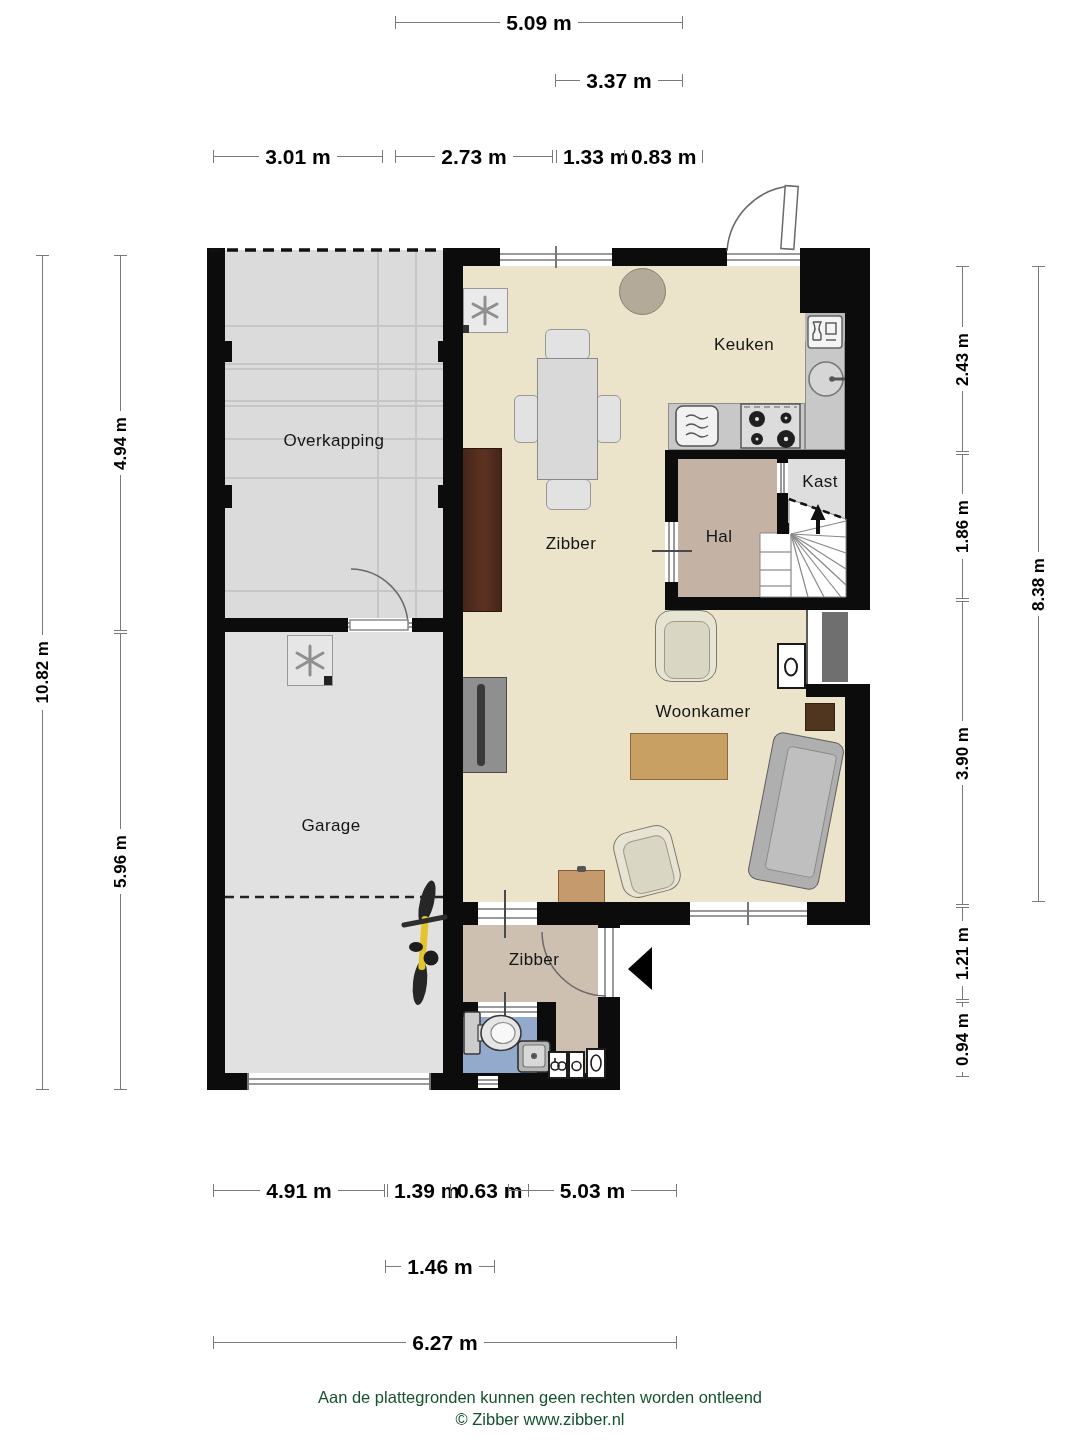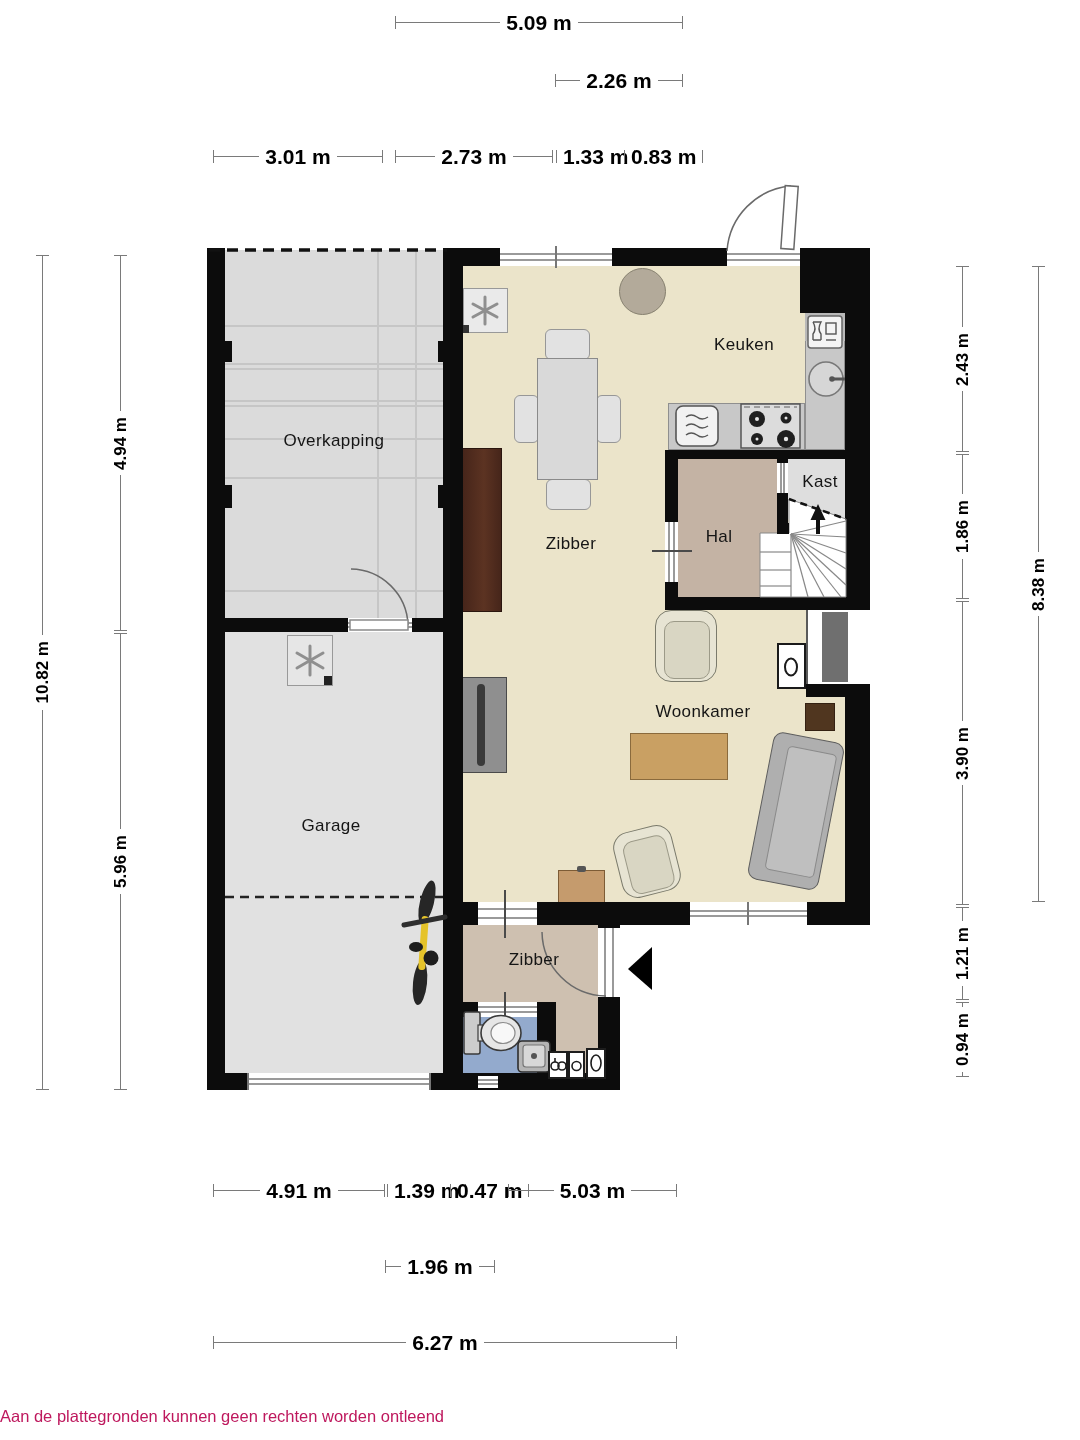--- a/index.html
+++ b/index.html
@@ -21,21 +21,21 @@
   .dim-h{position:absolute;display:flex;align-items:center;height:0;}
   .dim-h::before,.dim-h::after{content:"";width:1px;height:13px;background:#7a7a7a;flex:0 0 auto;}
   .dim-h .seg{flex:1 1 0;border-top:1px solid #7a7a7a;height:0;}
   .dim-h .lbl{flex:0 0 auto;padding:0 6px;font-size:21px;line-height:1;white-space:nowrap;}
   .dim-v{position:absolute;display:flex;flex-direction:column;align-items:center;width:0;}
   .dim-v::before,.dim-v::after{content:"";height:1px;width:13px;background:#7a7a7a;flex:0 0 auto;}
   .dim-v .seg{flex:1 1 0;border-left:1px solid #7a7a7a;width:0;}
   .dim-v .lbl{flex:0 0 auto;padding:6px 0;font-size:17px;line-height:1;white-space:nowrap;
               writing-mode:vertical-rl;transform:rotate(180deg);}
   .furn{position:absolute;box-sizing:border-box;}
-  .footer{position:absolute;left:0;width:1080px;font-size:16.5px;color:#be185d;margin-top:19px;}
+  .footer{position:absolute;left:0;width:1080px;text-align:center;font-size:16.5px;color:#14532d;}
   svg.ovl{position:absolute;left:0;top:0;pointer-events:none;}
 </style>
 </head>
 <body>
 
 <div class="canvas">
 
   <div class="flo" style="left:225px;top:250px;width:218px;height:368px;background:#dbdbdb;"></div>
   <div class="flo" style="left:225px;top:632px;width:218px;height:441px;background:#e1e1e1;"></div>
   <div class="flo" style="left:463px;top:266px;width:382px;height:636px;background:#ebe4ca;"></div>
@@ -272,21 +272,21 @@
   <div class="rlabel" style="left:703px;top:712px;">Woonkamer</div>
   <div class="rlabel" style="left:534px;top:960px;">Zibber</div>
 
   <div class="dim-h" style="left:395px;top:22px;width:288px;">
     <i class="seg"></i>
       <b class="lbl">5.09 m</b>
       <i class="seg"></i>
     </div>
   <div class="dim-h" style="left:555px;top:80px;width:128px;">
     <i class="seg"></i>
-      <b class="lbl">2.26 m</b>
+      <b class="lbl">3.37 m</b>
       <i class="seg"></i>
     </div>
   <div class="dim-h" style="left:213px;top:156px;width:170px;">
     <i class="seg"></i>
       <b class="lbl">3.01 m</b>
       <i class="seg"></i>
     </div>
   <div class="dim-h" style="left:395px;top:156px;width:158px;">
     <i class="seg"></i>
       <b class="lbl">2.73 m</b>
@@ -355,33 +355,34 @@
       <b class="lbl">4.91 m</b>
       <i class="seg"></i>
     </div>
   <div class="dim-h" style="left:387px;top:1190px;width:61px;">
     <i class="seg"></i>
       <b class="lbl">1.39 m</b>
       <i class="seg"></i>
     </div>
   <div class="dim-h" style="left:450px;top:1190px;width:56px;">
     <i class="seg"></i>
-      <b class="lbl">0.47 m</b>
+      <b class="lbl">0.63 m</b>
       <i class="seg"></i>
     </div>
   <div class="dim-h" style="left:508px;top:1190px;width:169px;">
     <i class="seg"></i>
       <b class="lbl">5.03 m</b>
       <i class="seg"></i>
     </div>
   <div class="dim-h" style="left:385px;top:1266px;width:110px;">
     <i class="seg"></i>
-      <b class="lbl">1.96 m</b>
+      <b class="lbl">1.46 m</b>
       <i class="seg"></i>
     </div>
   <div class="dim-h" style="left:213px;top:1342px;width:464px;">
     <i class="seg"></i>
       <b class="lbl">6.27 m</b>
       <i class="seg"></i>
     </div>
 
   <div class="footer" style="top:1388px;">Aan de plattegronden kunnen geen rechten worden ontleend</div>
+  <div class="footer" style="top:1410px;">© Zibber www.zibber.nl</div>
 </div>
 
 </body></html>

